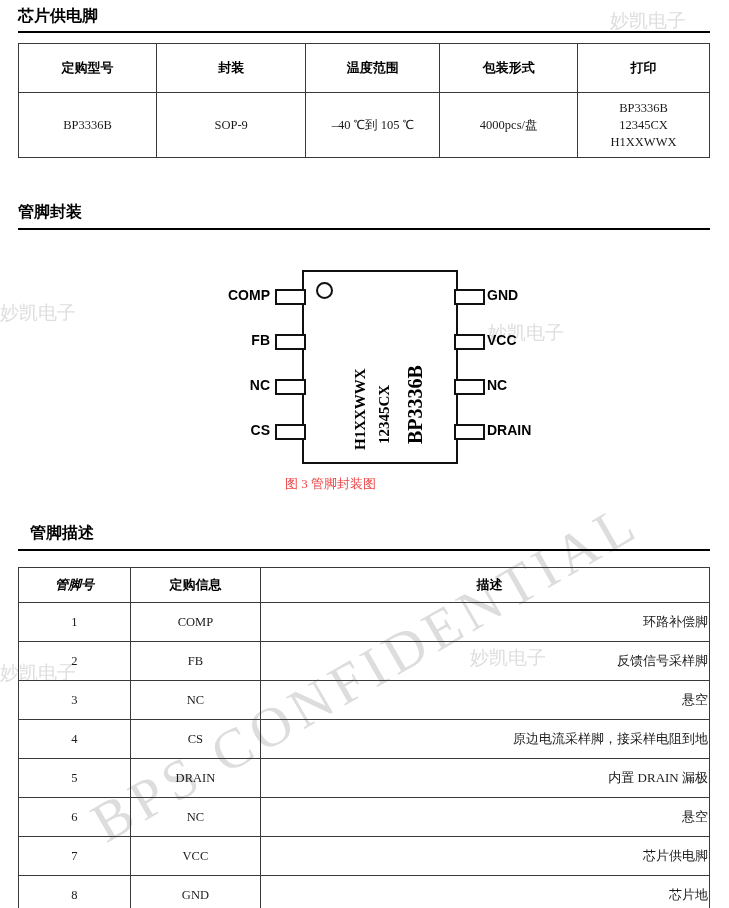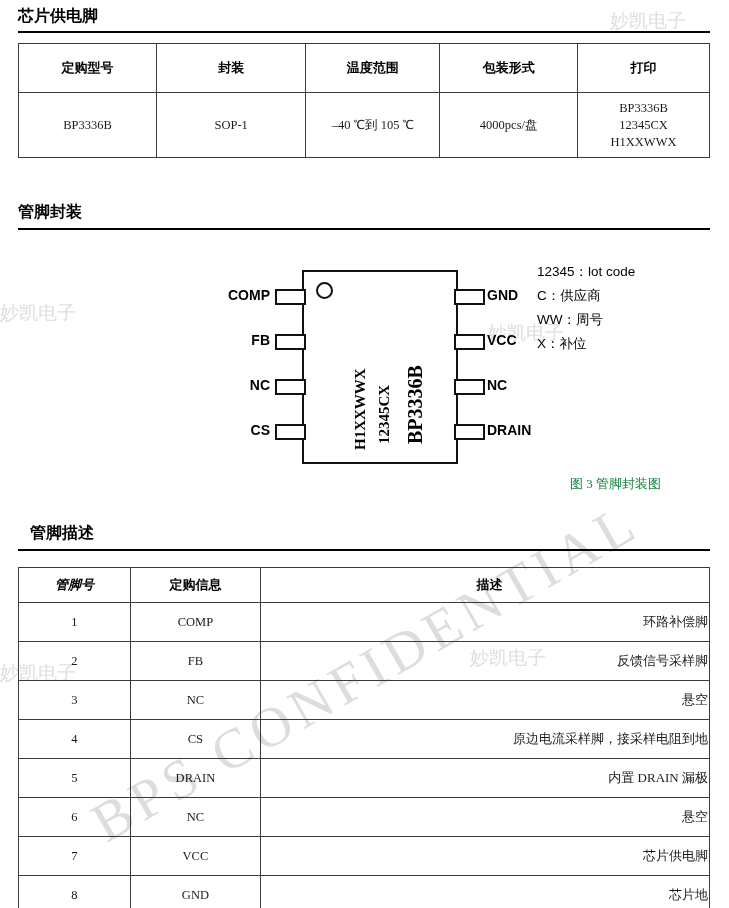--- a/index.html
+++ b/index.html
@@ -179,24 +179,24 @@
     font-family: "Liberation Sans", sans-serif;
     font-size: 13.5px;
     color: #000;
     line-height: 24px;
   }
   .fig-caption {
     position: absolute;
     left: 0;
     top: 230px;
     width: 661px;
-    text-align: right;
+    text-align: center;
     font-family: "Liberation Serif", serif;
     font-size: 13px;
-    color: #15803d;
+    color: #ef4444;
   }
 </style>
 </head>
 <body>
 
 <div class="page">
 
   <div class="wm wm-big" style="left: 55px; top: 640px;">BPS CONFIDENTIAL</div>
   <div class="wm wm-small" style="left: 610px; top: 8px;">妙凯电子</div>
   <div class="wm wm-small" style="left: 488px; top: 320px;">妙凯电子</div>
@@ -213,21 +213,21 @@
         <th class="c1">定购型号</th>
         <th class="c2">封装</th>
         <th class="c3">温度范围</th>
         <th class="c4">包装形式</th>
         <th class="c5">打印</th>
       </tr>
     </thead>
     <tbody>
       <tr>
         <td>BP3336B</td>
-        <td>SOP-1</td>
+        <td>SOP-9</td>
         <td>–40 ℃到 105 ℃</td>
         <td>4000pcs/盘</td>
         <td>
           <div class="mark-lines">
             <div>BP3336B</div>
             <div>12345CX</div>
             <div>H1XXWWX</div>
           </div>
         </td>
       </tr>
@@ -259,26 +259,20 @@
     <div class="pin-label left" style="left: 175px; top: 42px; width: 95px;">COMP</div>
     <div class="pin-label left" style="left: 175px; top: 87px; width: 95px;">FB</div>
     <div class="pin-label left" style="left: 175px; top: 132px; width: 95px;">NC</div>
     <div class="pin-label left" style="left: 175px; top: 177px; width: 95px;">CS</div>
 
     <div class="pin-label" style="left: 487px; top: 42px;">GND</div>
     <div class="pin-label" style="left: 487px; top: 87px;">VCC</div>
     <div class="pin-label" style="left: 487px; top: 132px;">NC</div>
     <div class="pin-label" style="left: 487px; top: 177px;">DRAIN</div>
 
-    <div class="legend">
-      <div>12345：lot code</div>
-      <div>C：供应商</div>
-      <div>WW：周号</div>
-      <div>X：补位</div>
-    </div>
 
     <div class="fig-caption">图 3 管脚封装图</div>
   </div>
 
   <div class="section-title" style="left: 30px; top: 523px; font-family: Liberation Serif, serif;">管脚描述</div>
   <div class="title-underline" style="left: 18px; top: 549px; width: 692px;"></div>
 
   <table id="pin-table">
     <thead>
       <tr>

